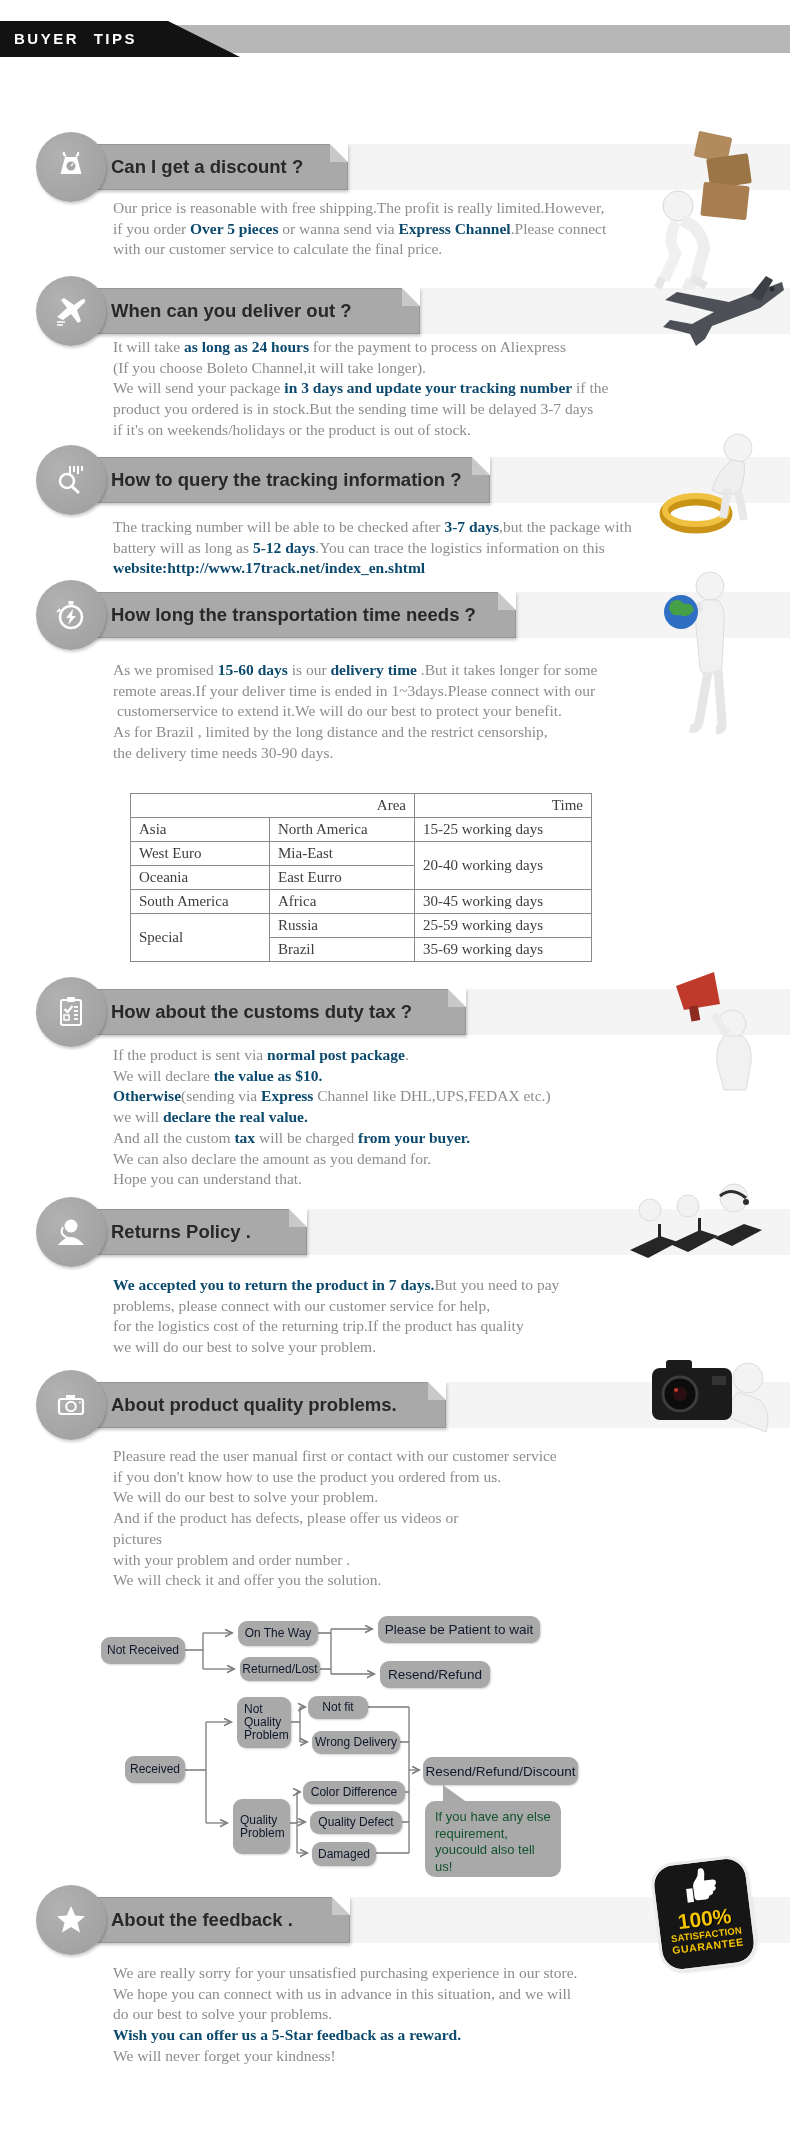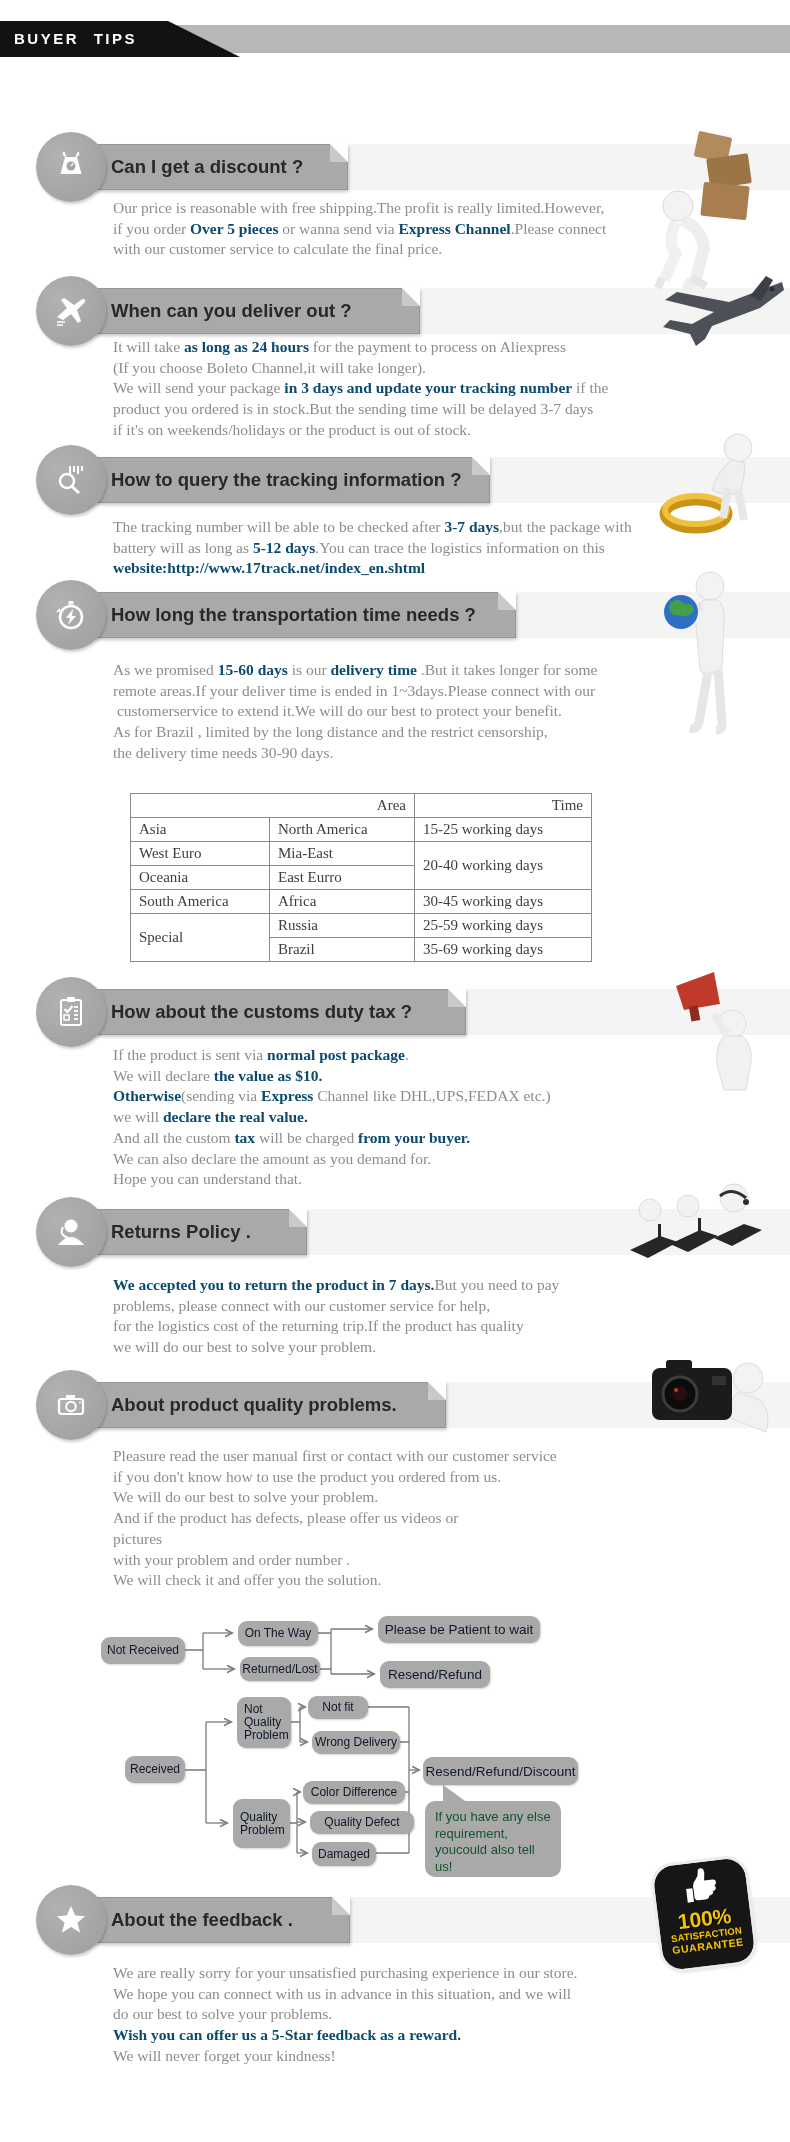--- a/index.html
+++ b/index.html
@@ -323,22 +323,22 @@
   <div class="fc-box" style="left:238px;top:1621px;width:80px;height:25px">On The Way</div>
   <div class="fc-box" style="left:240px;top:1657px;width:80px;height:24px">Returned/Lost</div>
   <div class="fc-box fc-big" style="left:378px;top:1616px;width:162px;height:27px">Please be Patient to wait</div>
   <div class="fc-box fc-big" style="left:380px;top:1661px;width:110px;height:27px">Resend/Refund</div>
   <div class="fc-box fc-left" style="left:237px;top:1697px;width:54px;height:51px">Not Quality Problem</div>
   <div class="fc-box" style="left:308px;top:1696px;width:60px;height:23px">Not fit</div>
   <div class="fc-box" style="left:312px;top:1731px;width:88px;height:23px">Wrong Delivery</div>
   <div class="fc-box" style="left:125px;top:1756px;width:60px;height:27px">Received</div>
   <div class="fc-box fc-big" style="left:423px;top:1757px;width:155px;height:28px">Resend/Refund/Discount</div>
   <div class="fc-box" style="left:303px;top:1781px;width:102px;height:23px">Color Difference</div>
-  <div class="fc-box fc-left" style="left:233px;top:1799px;width:57px;height:49px">Quality Problem</div>
-  <div class="fc-box" style="left:310px;top:1811px;width:104px;height:23px">Quality Defect</div>
+  <div class="fc-box fc-left" style="left:233px;top:1799px;width:57px;height:55px">Quality Problem</div>
+  <div class="fc-box" style="left:310px;top:1811px;width:92px;height:23px">Quality Defect</div>
   <div class="fc-box" style="left:312px;top:1842px;width:64px;height:24px">Damaged</div>
   <div class="bubble">If you have any else requirement, youcould also tell us!</div>
 
   <svg class="illus" style="left:648px;top:128px" width="115" height="165" viewBox="0 0 115 165">
     <rect x="48" y="6" width="34" height="26" rx="2" fill="#b18a5d" transform="rotate(12 65 19)"></rect>
     <rect x="60" y="28" width="42" height="30" rx="2" fill="#9c7547" transform="rotate(-8 81 43)"></rect>
     <rect x="54" y="56" width="46" height="34" rx="2" fill="#a87e50" transform="rotate(6 77 73)"></rect>
     <circle cx="30" cy="78" r="15" fill="#f3f3f3" stroke="#d7d7d7"></circle>
     <path d="M34 92 q20 8 22 28 l-8 30 q-3 9 -12 5" fill="none" stroke="#eeeeee" stroke-width="12"></path>
     <path d="M28 94 q-10 20 0 32 l-12 26" fill="none" stroke="#f0f0f0" stroke-width="11"></path>

